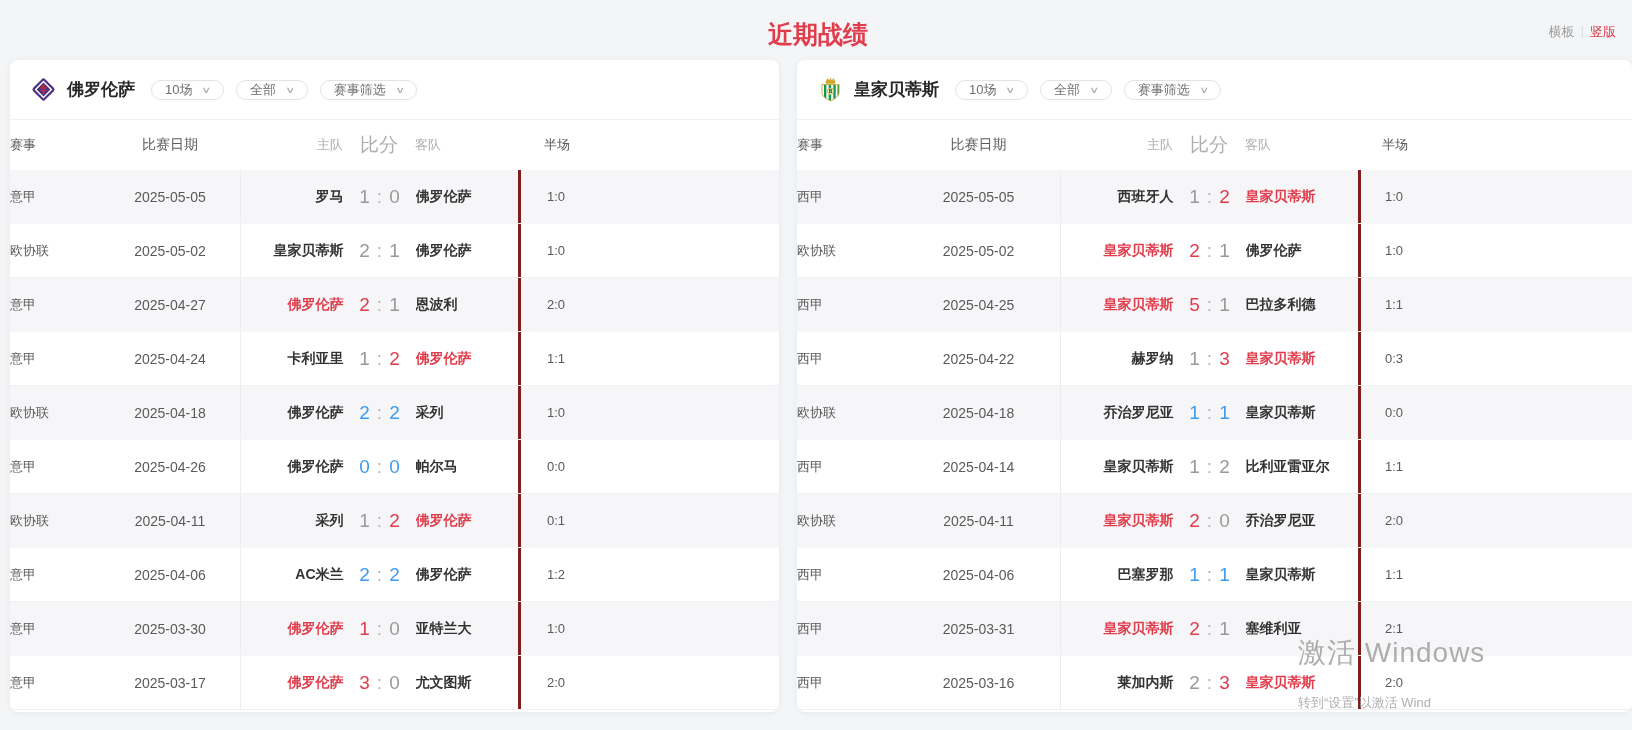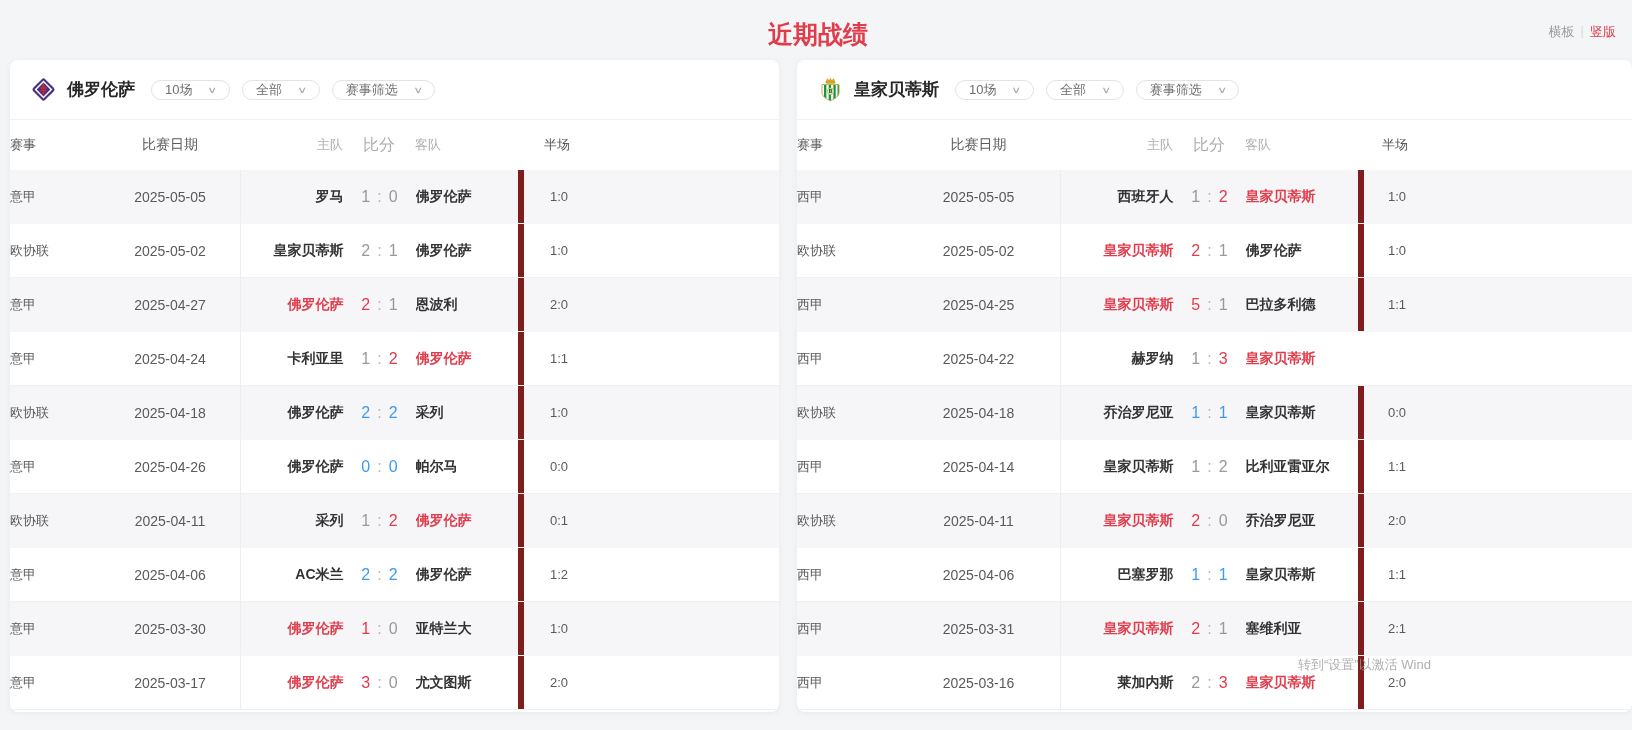--- a/index.html
+++ b/index.html
@@ -40,45 +40,45 @@
   }
   .panel.left{left:10px;width:769px;}
   .panel.right{left:797px;width:835px;}
   .panel-head{
     height:60px;display:flex;align-items:center;padding:0 20px;
     border-bottom:1px solid var(--line);
   }
   .crest{width:27px;height:27px;margin-right:10px;flex:0 0 auto;}
   .team-title{font-size:17px;font-weight:700;color:#262626;margin-right:16px;}
   .pill{
-    display:inline-flex;align-items:center;gap:17px;
+    display:inline-flex;align-items:center;gap:11px;
     border:1px solid #e3e3e5;border-radius:16px;
     padding:0 13px;font-size:13px;color:#6f6f6f;
     margin-right:12px;cursor:pointer;background:#fff;white-space:nowrap;
   }
   .pill .chev{font-size:9px;color:#a8a8a8;transform:scaleX(1.5);}
   
   .thead{display:flex;align-items:center;height:50px;font-size:13px;color:var(--hdr);}
   .row{display:flex;align-items:center;height:54px;font-size:14px;border-bottom:1px solid var(--line);cursor:pointer;}
   .rows .row:nth-child(odd){background:var(--altbg);border-bottom:1px solid transparent;}
   .cell{flex:0 0 auto;}
   .c-league{width:90px;font-size:13px;color:var(--mid);}
   .c-date{width:140px;text-align:center;font-size:14px;color:var(--mid);}
   .c-match{width:278px;display:flex;align-items:center;}
   .c-half{flex:1 1 auto;padding-left:26px;font-size:13px;color:var(--mid);text-align:left;}
   .panel.right .c-league{width:100px;}
   .panel.right .c-date{width:163px;}
   .panel.right .c-match{width:298px;}
   .panel.right .c-half{padding-left:24px;}
   .row .c-match{border-left:1px solid #ededee;align-self:stretch;}
-  .row .c-half{border-left:6px solid #7f1d1d;align-self:stretch;display:flex;align-items:center;}
+  .row .c-half{border-left:3px solid #7f1d1d;align-self:stretch;display:flex;align-items:center;}
   .home,.away{flex:1 1 0;font-weight:600;color:var(--dark);white-space:nowrap;overflow:hidden;}
   .home{text-align:right;}
   .away{text-align:left;}
-  .score{flex:0 0 72px;text-align:right;font-size:16px;display:flex;justify-content:center;gap:7px;}
+  .score{flex:0 0 72px;text-align:right;font-size:19px;display:flex;justify-content:center;gap:7px;}
   .score .colon{color:#b5b5b5;font-style:normal;}
   .score b{font-weight:400;}
   .d-g{color:var(--dim);}
   .d-r{color:var(--red);}
   .d-b{color:var(--blue);}
   .team-r{color:var(--red);}
   
   .thead .c-match .home,.thead .c-match .away{font-weight:400;color:var(--hdr);}
   .thead .score{color:var(--hdr);}
   
@@ -378,20 +378,21 @@
     <span class="cell c-date">2025-04-22</span>
     <span class="cell c-match">
       <span class="home">赫罗纳</span>
       <span class="score">
         <b class="hs d-g">1</b>
         <b class="colon">:</b>
         <b class="as d-r">3</b>
       </span>
       <span class="away team-r">皇家贝蒂斯</span>
     </span>
+    <span class="cell c-half">0:3</span>
   </div>
 
   <div class="row">
     <span class="cell c-league">欧协联</span>
     <span class="cell c-date">2025-04-18</span>
     <span class="cell c-match">
       <span class="home">乔治罗尼亚</span>
       <span class="score">
         <b class="hs d-b">1</b>
         <b class="colon">:</b>
@@ -473,14 +474,15 @@
         <b class="as d-r">3</b>
       </span>
       <span class="away team-r">皇家贝蒂斯</span>
     </span>
     <span class="cell c-half">2:0</span>
   </div>
 </div>
 </div>
 
 <div class="watermark">
+  <div class="w1">激活 Windows</div>
   <div class="w2">转到“设置”以激活 Wind</div>
 </div>
 
 </body></html>

